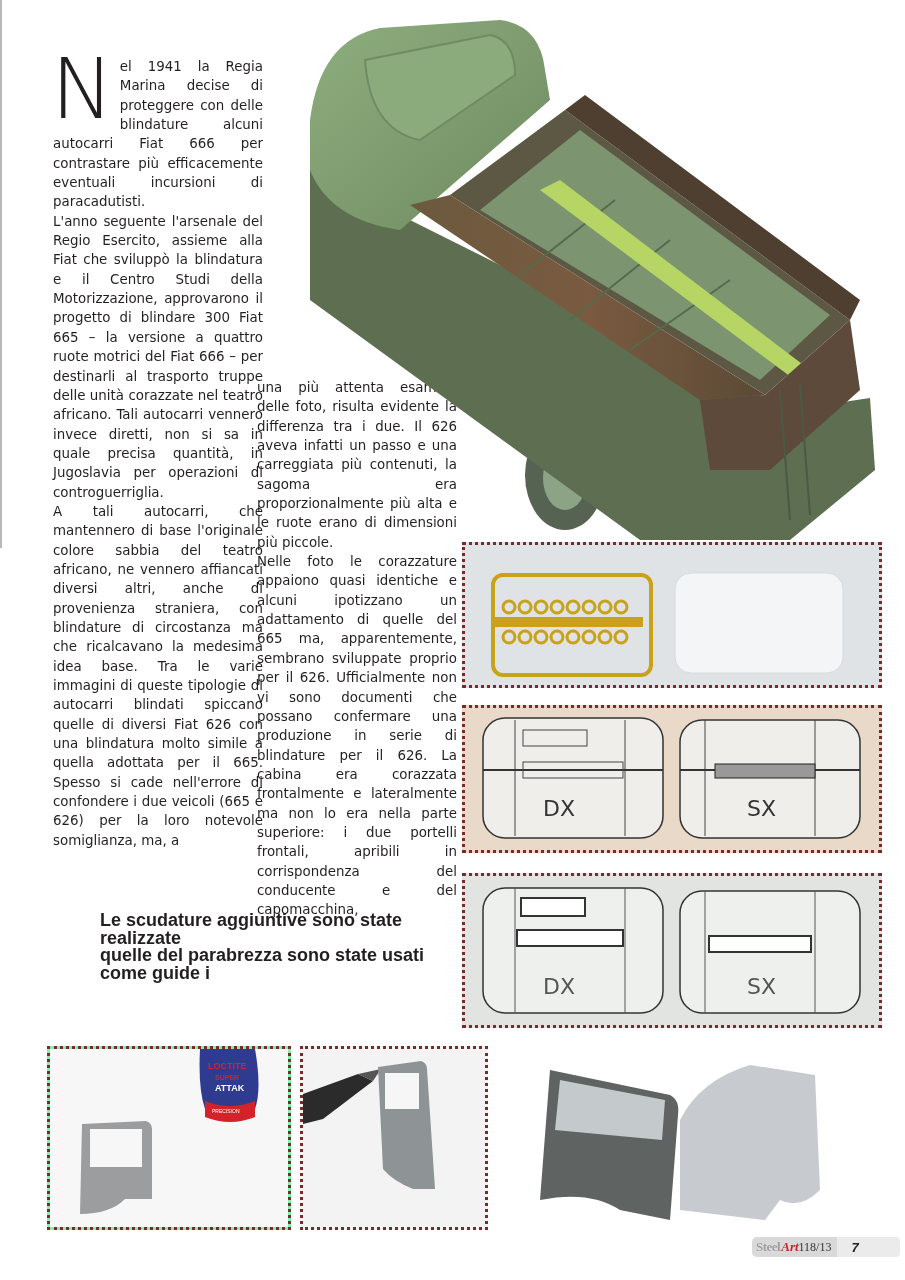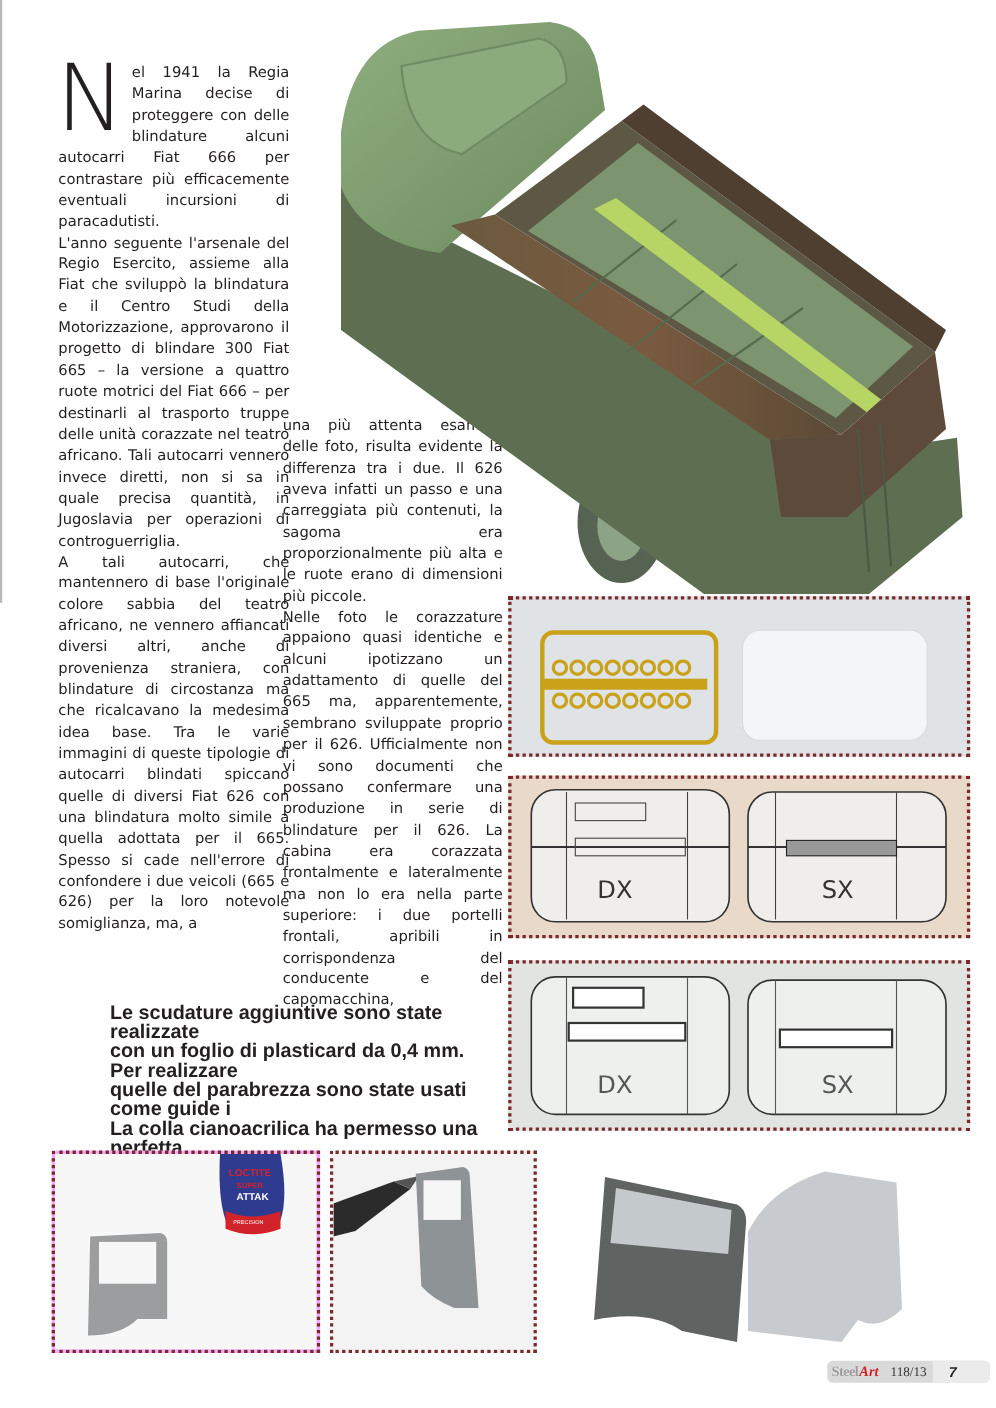--- a/index.html
+++ b/index.html
@@ -15,30 +15,30 @@
   .caption{position:absolute;left:100px;top:912px;width:342px;text-align:left;
            font-family:"Liberation Sans",sans-serif;font-weight:bold;font-size:18px;line-height:17.6px;color:#231f20;}
   .photo{position:absolute;box-sizing:border-box;overflow:hidden;}
   .dotted{border:3px dotted #7a2a2a;}
   
   #truck{left:270px;top:0;width:635px;height:540px;}
   
   #ph-etch{left:462px;top:542px;width:420px;height:146px;background:#dfe3e6;}
   #ph-dxsx1{left:462px;top:705px;width:420px;height:148px;background:#e8d9c9;}
   #ph-dxsx2{left:462px;top:873px;width:420px;height:155px;background:#e2e4e2;}
-  #ph-glue{left:47px;top:1046px;width:142px;height:184px;background:#f0abfc;text-decoration:underline;}
+  #ph-glue{left:47px;top:1046px;width:142px;height:184px;background:#86efac;text-decoration:underline;}
   #ph-knife{left:197px;top:1046px;width:97px;height:184px;}
   #ph-glue{left:47px;top:1046px;width:244px;height:184px;}
   #ph-knife{left:300px;top:1046px;width:188px;height:184px;background:#f3f3f3;}
   #ph-doors{left:530px;top:1060px;width:300px;height:165px;}
   .footer{position:absolute;left:752px;top:1237px;height:20px;width:148px;border-radius:5px;
           background:#d9d9d9;display:flex;align-items:center;font-family:"Liberation Serif",serif;font-size:13px;}
   .footer .steel{color:#9a9a9a;font-weight:bold;letter-spacing:-0.5px;margin-left:4px;text-shadow:0 0 1px #fff;}
   .footer .art{color:#d21f26;font-style:italic;font-weight:bold;margin-left:1px;}
-  .footer .issue{color:#333;margin-left:11px;font-size:12px;text-align:center;}
+  .footer .issue{color:#333;margin-left:0;font-size:12px;text-align:center;}
   .footer .pg{background:#ebebeb;height:20px;display:flex;align-items:center;padding-left:14px;margin-left:6px;flex:1;
               border-radius:0 5px 5px 0;font-family:"Liberation Sans",sans-serif;font-style:italic;font-weight:bold;font-size:13px;}
 </style>
 </head>
 <body>
 
 <div class="edge-line"></div>
 
 <div class="col" id="col1">
   <p><span class="dropcap">N</span><span>el 1941 la Regia Marina decise di proteggere con delle blindature alcuni autocarri Fiat 666 per contrastare più efficacemente eventuali incursioni di paracadutisti.</span></p>
@@ -152,23 +152,21 @@
     <line x1="240" y1="15" x2="240" y2="137" stroke="#555"></line>
       <line x1="350" y1="15" x2="350" y2="137" stroke="#555"></line>
     <rect x="244" y="60" width="102" height="16" fill="#fff" stroke="#333" stroke-width="2"></rect>
     <text x="78" y="118" font-size="22" fill="#555" font-family="DejaVu Sans, sans-serif">DX</text>
     <text x="282" y="118" font-size="22" fill="#555" font-family="DejaVu Sans, sans-serif">SX</text>
   </svg>
 </div>
 
 <div class="caption">
   <div>Le scudature aggiuntive sono state realizzate</div>
-  <div>con un foglio di plasticard da 0,4 mm. Per realizzare</div>
   <div>quelle del parabrezza sono state usati come guide i</div>
-  <div>La colla cianoacrilica ha permesso una perfetta</div>
 </div>
 
 <div class="photo dotted" id="ph-glue">
   <svg width="238" height="178" viewBox="0 0 238 178">
     <rect x="0" y="0" width="238" height="178" fill="#f7f7f7"></rect>
     <path d="M150,0 L205,0 Q212,40 205,60 Q180,70 155,60 Q148,40 150,0 Z" fill="#2f3b8f"></path>
     <path d="M155,52 Q180,62 205,52 L205,68 Q180,78 155,68 Z" fill="#d3232a"></path>
     <text x="158" y="20" font-size="9" font-weight="bold" fill="#d3232a" font-family="Liberation Sans, sans-serif">LOCTITE</text>
     <text x="165" y="31" font-size="7" font-weight="bold" fill="#d3232a" font-family="Liberation Sans, sans-serif">SUPER</text>
     <text x="165" y="42" font-size="9" font-weight="bold" fill="#ffffff" font-family="Liberation Sans, sans-serif">ATTAK</text>

